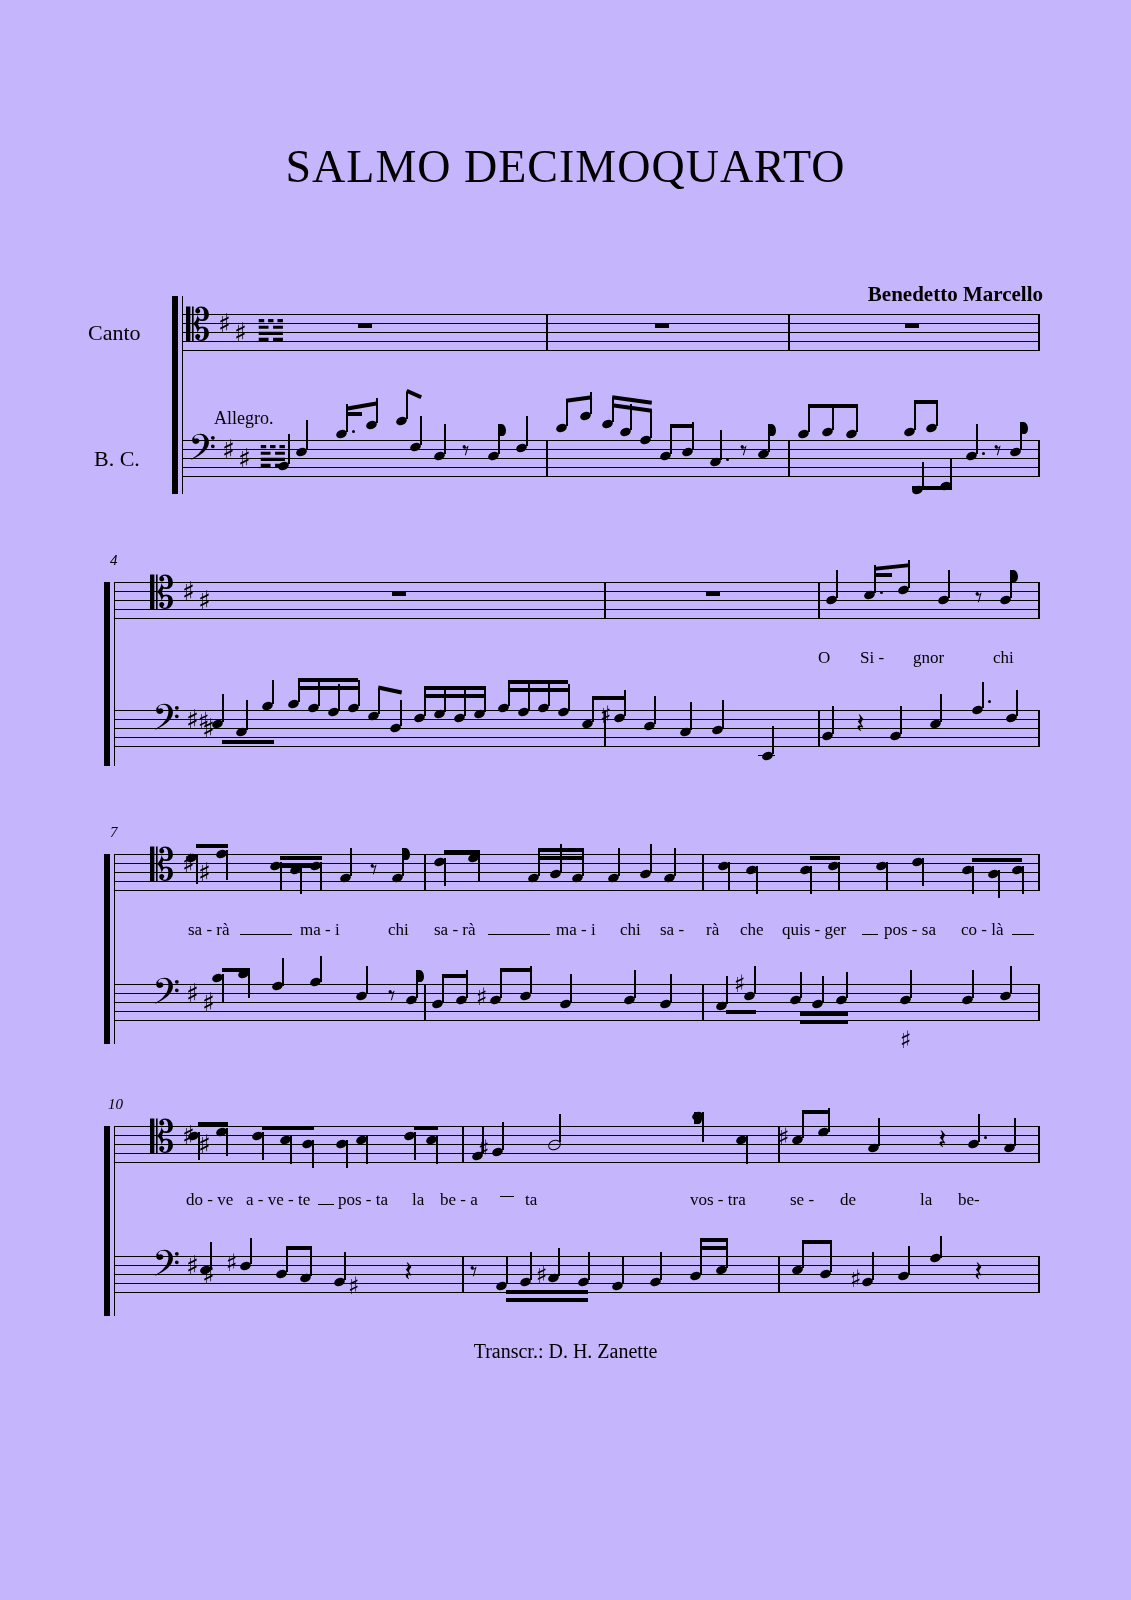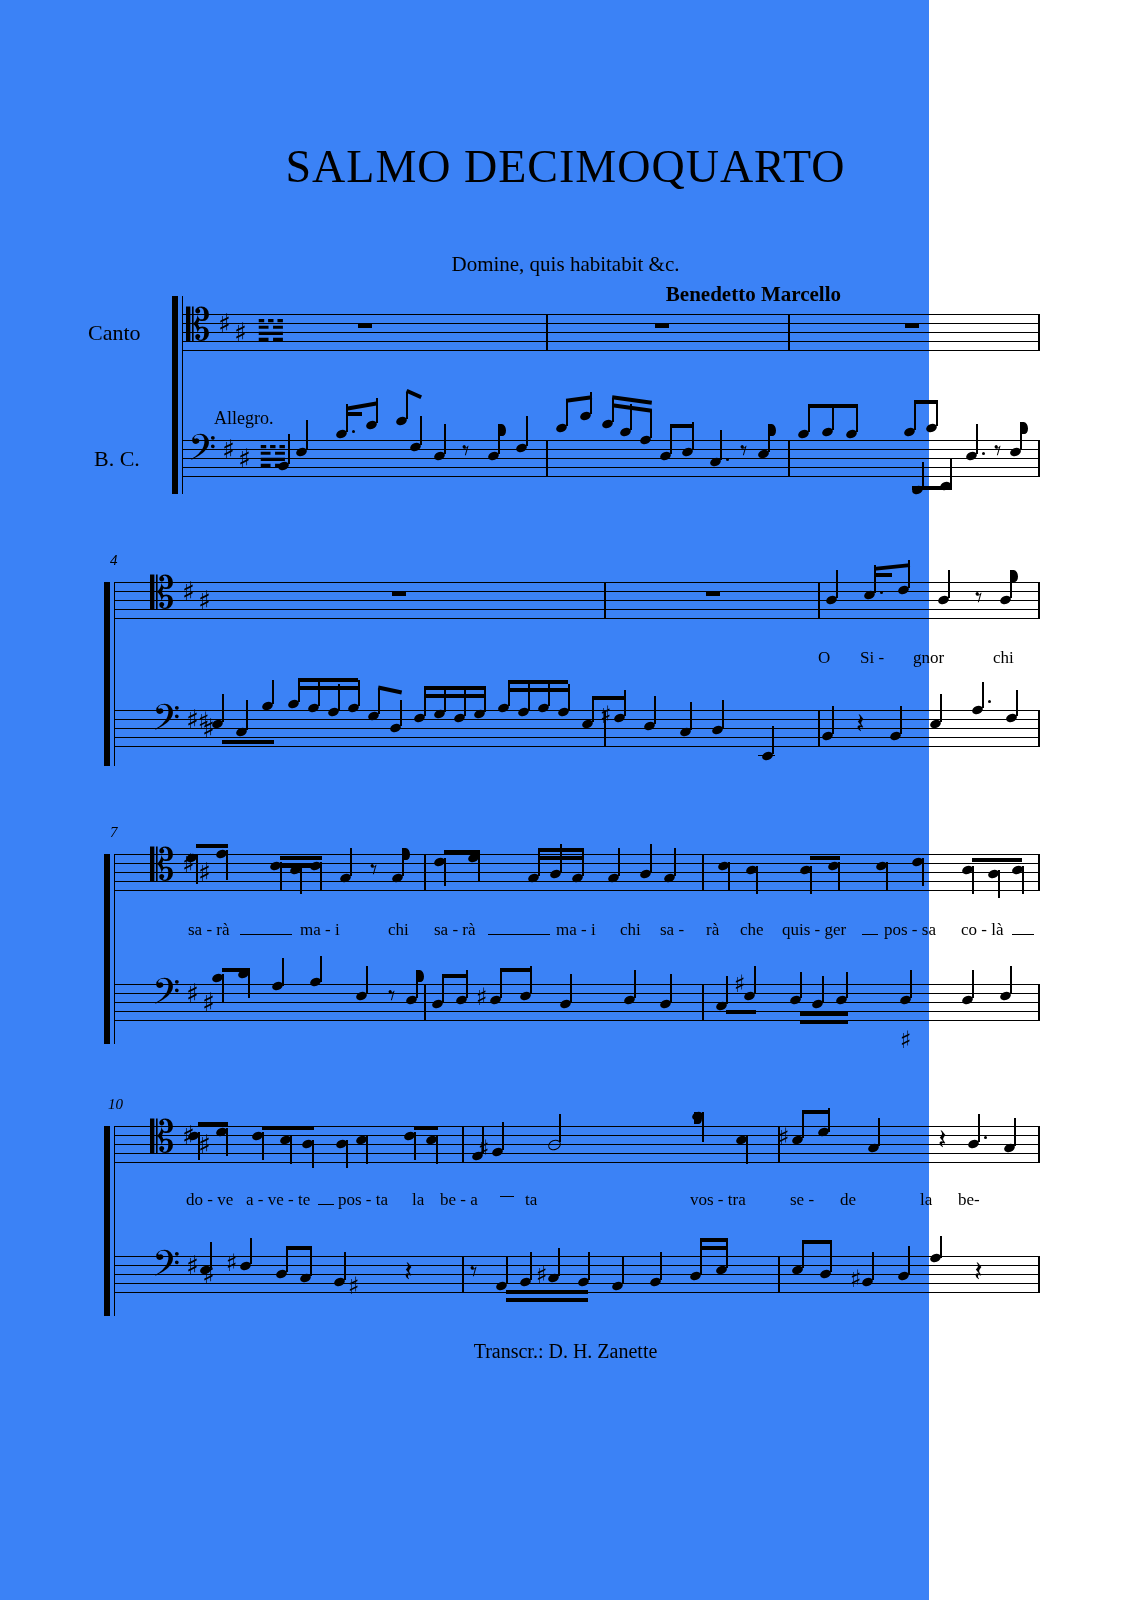--- a/index.html
+++ b/index.html
@@ -12,23 +12,23 @@
     height: 1600px;
     position: relative;
     font-family: "Liberation Serif", serif;
     color: #000000;
     overflow: hidden;
   }
 
   .page {
     position: absolute;
     left: 0; top: 0;
-    width: 929px;
+    width: 1131px;
     height: 1600px;
-    background: #3b82f6;
+    background: #c4b5fd;
   }
 
   
   .title {
     position: absolute;
     top: 140px;
     left: 0;
     width: 1131px;
     text-align: center;
     font-size: 46px;
@@ -211,21 +211,20 @@
     height: 1.3px;
     background: #000;
   }
 </style>
 </head>
 <body>
 
 <div class="page">
 
   <div class="title">SALMO DECIMOQUARTO</div>
-  <div class="subtitle2">Domine, quis habitabit &amp;c.</div>
   <div class="composer">Benedetto Marcello</div>
   <div class="transcriber">Transcr.: D. H. Zanette</div>
 
   <div class="system" style="left:0; top:0; width:1131px; height:250px;">
 
     <div class="label" style="left:88px; top:320px;">Canto</div>
     <div class="label" style="left:94px; top:446px;text-align:right;">B. C.</div>
 
     <div class="sysbracket" style="left:172px; top:296px; height:198px;"></div>
     <div class="thin-left" style="left:182px; top:296px; height:198px;"></div>

